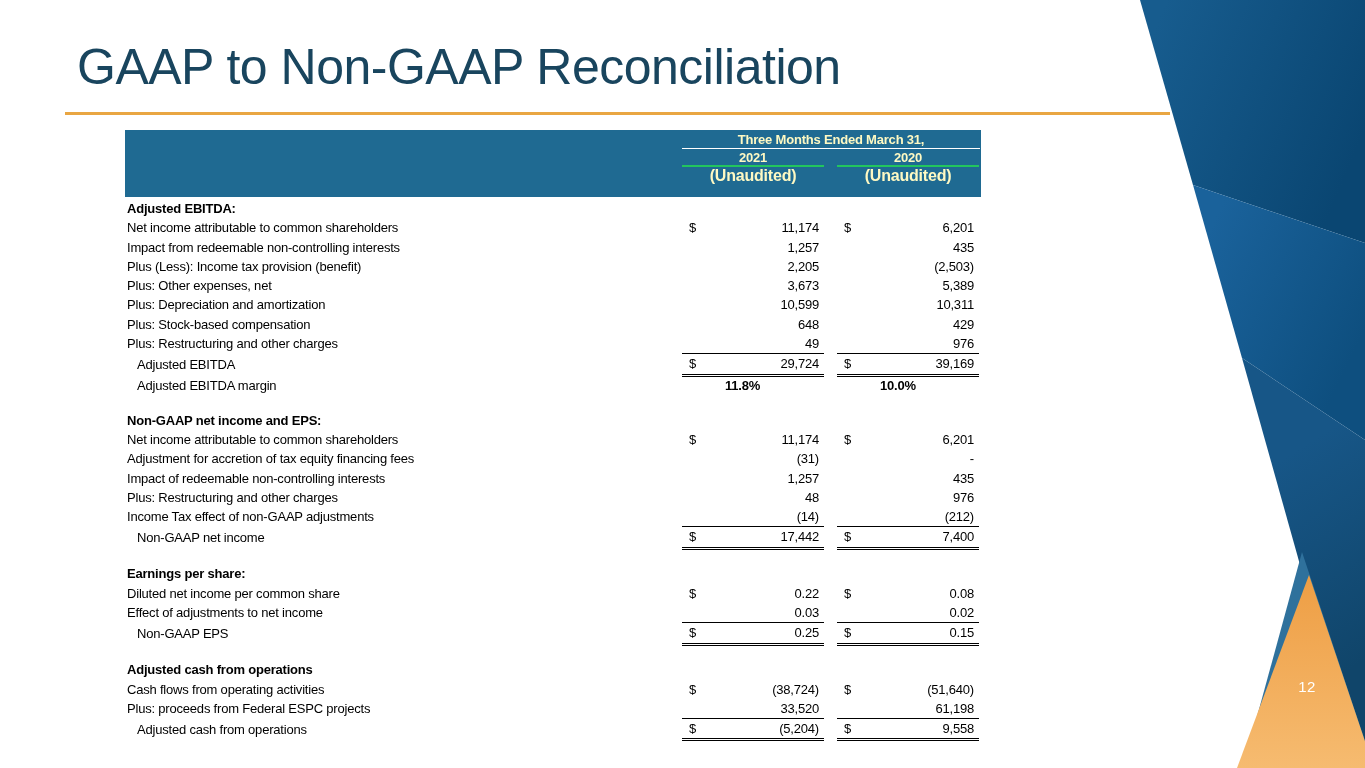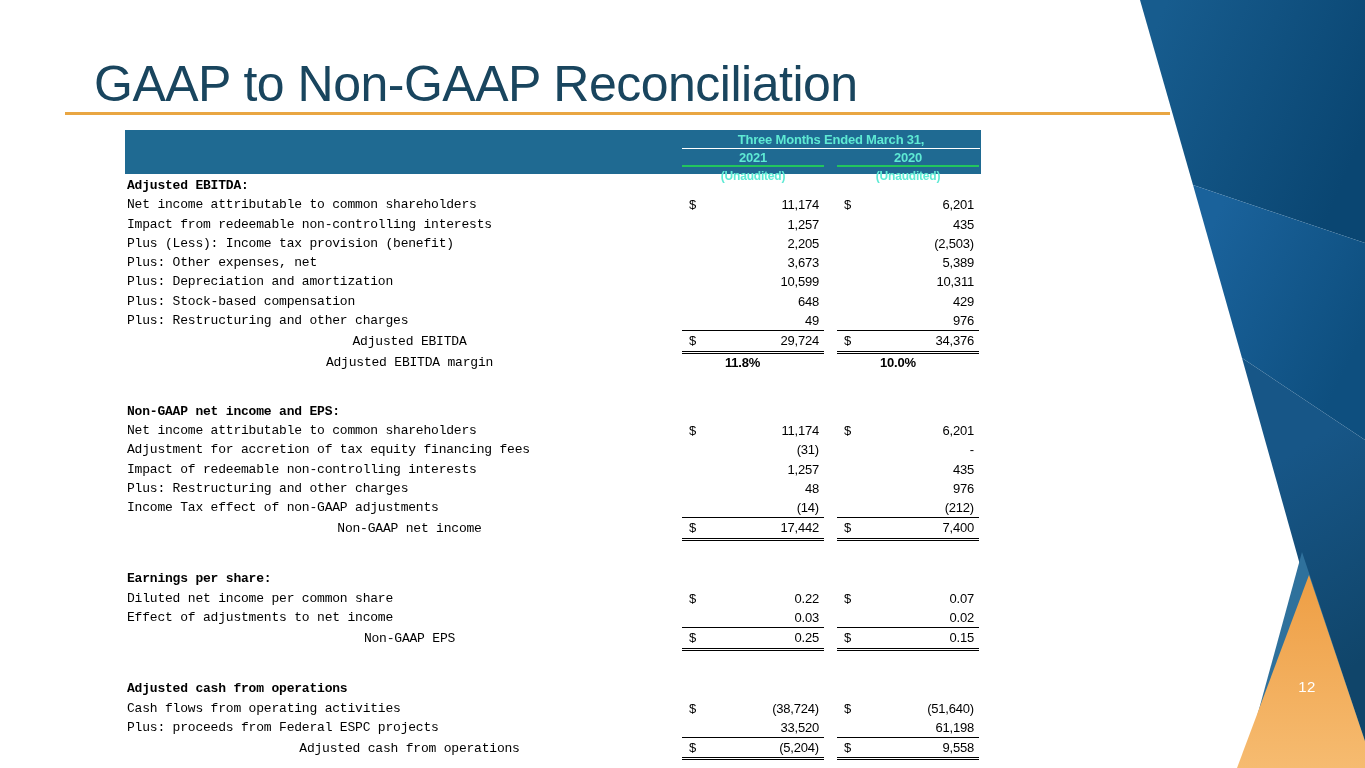--- a/index.html
+++ b/index.html
@@ -8,45 +8,45 @@
     font-family:"Liberation Sans",sans-serif;overflow:hidden;color:#000;
   }
   
   .corner-art{position:absolute;top:0;left:0;width:1365px;height:768px;pointer-events:none;}
   .page-number{
     position:absolute;left:1291px;top:678px;width:32px;text-align:center;
     color:#ffffff;font-size:15px;letter-spacing:.5px;
   }
   
   .title{
-    position:absolute;left:77px;top:41px;margin:17px;
+    position:absolute;left:77px;top:41px;margin:0;
     font-size:50px;font-weight:400;color:#19455E;line-height:1.05;
     letter-spacing:-0.5px;white-space:nowrap;
   }
   .title-rule{position:absolute;left:65px;top:112px;width:1105px;height:3px;background:#E9A642;}
   
   .fin-table{
     position:absolute;left:125px;top:130px;width:856px;
     font-size:13px;letter-spacing:-0.2px;
   }
-  .thead{background:#1F6A92;color:#5eead4;font-weight:700;height:44px;padding-top:1px;box-sizing:border-box;}
+  .thead{background:#1F6A92;color:#fef9c3;font-weight:700;height:67px;padding-top:1px;box-sizing:border-box;}
   .thead-row{display:flex;height:18px;line-height:17px;}
-  .thead-row.r3{height:19px;line-height:18px;font-size:12px;}
+  .thead-row.r3{height:19px;line-height:18px;font-size:16px;}
   .h-spacer{width:557px;flex:0 0 557px;}
   .span-cell{width:298px;text-align:center;border-bottom:1px solid #fff;}
   .year-cell,.unaud-cell{width:142px;text-align:center;}
   .year-cell{border-bottom:2px solid #22c55e;}
   .col-gap{width:13px;flex:0 0 13px;}
   
   .tbody{padding-top:2px;}
-  .section.gap{margin-top:29px;}
+  .section.gap{margin-top:15px;}
   .row{display:flex;align-items:center;height:19.3px;line-height:19.3px;white-space:nowrap;}
-  .row .lbl{width:557px;flex:0 0 557px;padding-left:2px;box-sizing:border-box;overflow:hidden;font-family:Liberation Mono, monospace;}
+  .row .lbl{width:557px;flex:0 0 557px;padding-left:2px;box-sizing:border-box;overflow:hidden;}
   .row.sec-heading .lbl{font-weight:700;}
-  .row.indent .lbl{padding-left:12px;text-align:center;}
+  .row.indent .lbl{padding-left:12px;}
   .cell{
     width:142px;flex:0 0 142px;display:flex;align-items:center;
     padding:0 5px 0 7px;box-sizing:border-box;
   }
   .cell .num{margin-left:auto;}
   .row.total{height:23px;}
   .row.total .cell{border-top:1px solid #000;border-bottom:3px double #000;}
   .row.pct .num{font-weight:700;margin-left:36px;}
 </style>
 </head>
@@ -183,21 +183,21 @@
           </div>
           <div class="row total indent">
             <div class="lbl">Adjusted EBITDA</div>
             <div class="cell">
               <div class="dollar">$</div>
               <div class="num">29,724</div>
             </div>
             <div class="col-gap"></div>
             <div class="cell">
               <div class="dollar">$</div>
-              <div class="num">34,376</div>
+              <div class="num">39,169</div>
             </div>
           </div>
           <div class="row pct indent">
             <div class="lbl">Adjusted EBITDA margin</div>
             <div class="cell">
               <div class="num">11.8%</div>
             </div>
             <div class="col-gap"></div>
             <div class="cell">
               <div class="num">10.0%</div>
@@ -279,21 +279,21 @@
           </div>
           <div class="row">
             <div class="lbl">Diluted net income per common share</div>
             <div class="cell">
               <div class="dollar">$</div>
               <div class="num">0.22</div>
             </div>
             <div class="col-gap"></div>
             <div class="cell">
               <div class="dollar">$</div>
-              <div class="num">0.07</div>
+              <div class="num">0.08</div>
             </div>
           </div>
           <div class="row">
             <div class="lbl">Effect of adjustments to net income</div>
             <div class="cell">
               <div class="num">0.03</div>
             </div>
             <div class="col-gap"></div>
             <div class="cell">
               <div class="num">0.02</div>

